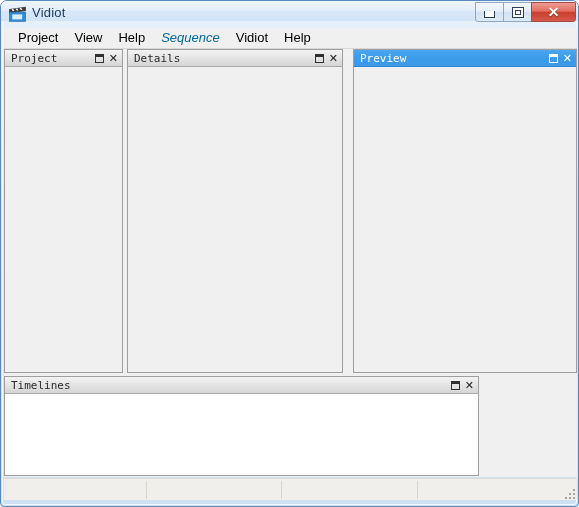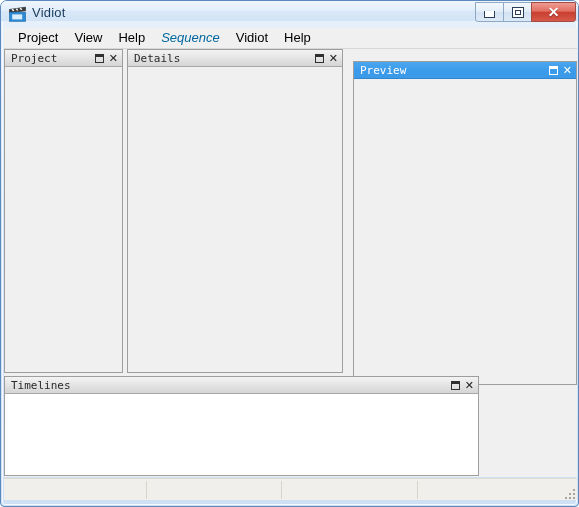--- a/index.html
+++ b/index.html
@@ -218,21 +218,21 @@
   .pane-body {
     position: absolute;
     left: 0; top: 17px; right: 0; bottom: 0;
     background: #f0f0f0;
   }
   .pane-body.white { background: #ffffff; }
 
   
   #pane-project   { left: 0px;   top: 0px;   width: 119px; height: 324px; }
   #pane-details   { left: 123px; top: 0px;   width: 216px; height: 324px; }
-  #pane-preview   { left: 349px; top: 12px;   width: 224px; height: 324px; }
+  #pane-preview   { left: 349px; top: 0px;   width: 224px; height: 324px; }
   #pane-timelines { left: 0px;   top: 327px; width: 475px; height: 100px; }
 
   
   .statusbar {
     position: absolute;
     left: 3px; top: 477px;
     width: 573px;
     height: 22px;
     background: #f0efeb;
     box-sizing: border-box;

